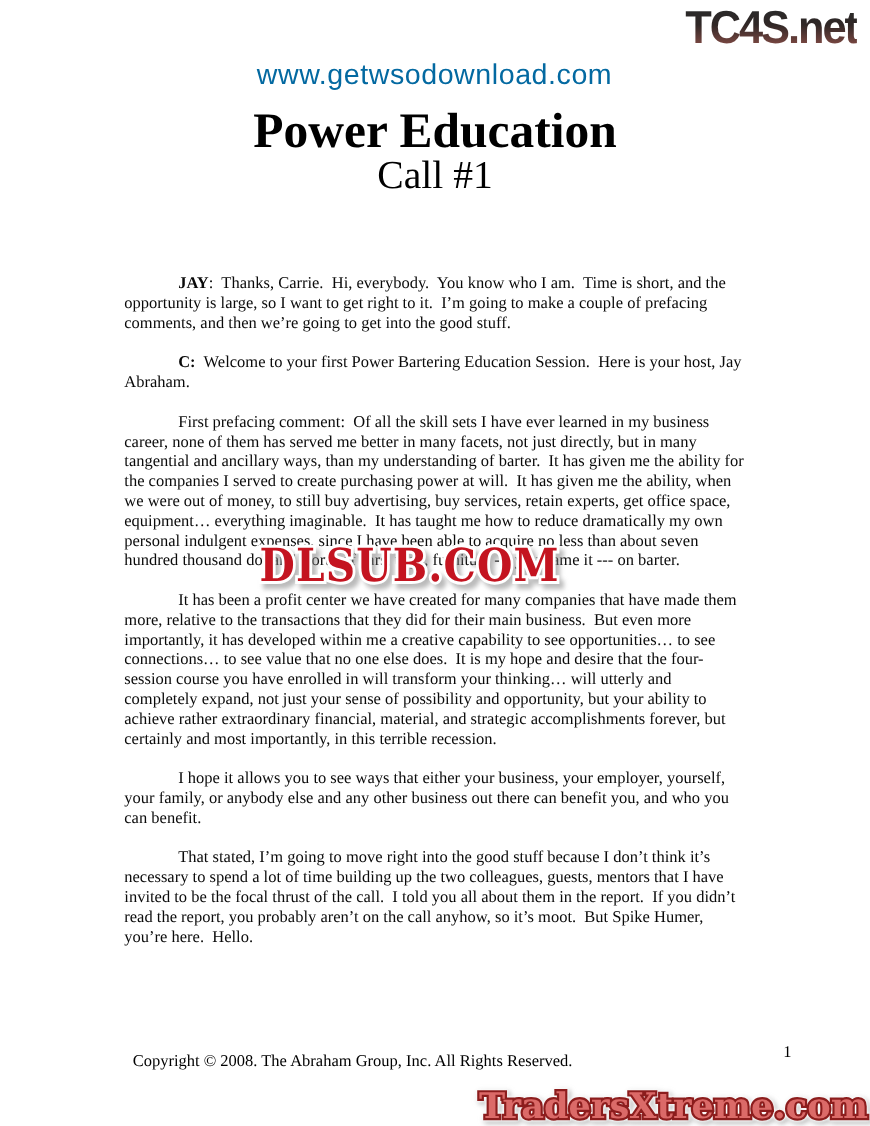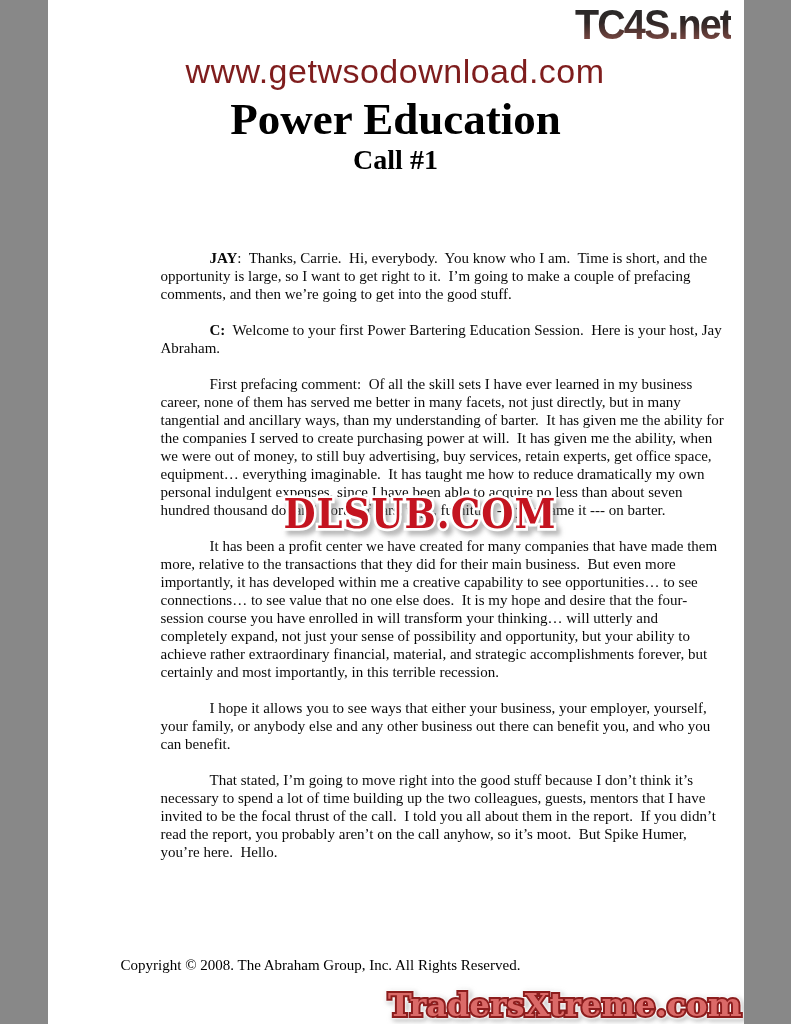--- a/index.html
+++ b/index.html
@@ -1,35 +1,35 @@
 <!DOCTYPE html>
 <html><head>
 <meta charset="utf-8">
 <style>
   html,body { margin:0; padding:0; background:#888; }
   .page {
-    position:relative; width:696px; height:1024px; margin:0 auto;
+    position:relative; width:791px; height:1024px; margin:0 auto;
     background:#ffffff; overflow:hidden;
     font-family:"Liberation Serif", serif; color:#111;
   }
 
   
   .tc4s {
     position:absolute; top:1px; right:12px;
     font-family:"Liberation Sans", sans-serif; font-weight:bold;
     font-size:42px; letter-spacing:-2px; white-space:nowrap;
     background:linear-gradient(180deg,#2a2a2a 15%,#302726 45%,#8e5049 92%);
     -webkit-background-clip:text; background-clip:text; color:transparent;
     transform:scale(0.94,1.0); transform-origin:right top;
     filter:blur(0.3px);
   }
   .red-url {
     position:absolute; top:52px; left:0; right:1px; text-align:center;
-    font-family:"Liberation Sans", sans-serif; font-size:34px;
-    color:#7f1d1d; letter-spacing:0.5px;
+    font-family:"Liberation Sans", sans-serif; font-size:26px;
+    color:#0369a1; letter-spacing:0.5px;
   }
   .dlsub {
     position:absolute; left:236px; top:489px; white-space:nowrap;
     font-family:"DejaVu Serif", serif; font-weight:bold;
     font-size:37px; letter-spacing:1px;
     color:#c41420;
     -webkit-text-stroke:5px #ffffff; paint-order:stroke fill;
     transform:scaleY(1.12); transform-origin:left top;
     filter:drop-shadow(4px 4px 2px rgba(130,130,130,0.55));
   }
@@ -38,21 +38,21 @@
     font-family:"DejaVu Serif", serif; font-weight:bold;
     font-size:32px; letter-spacing:0px;
     color:#db6a68;
     -webkit-text-stroke:4px #8c1d1d; paint-order:stroke fill;
     filter:drop-shadow(0 0 1.5px #fff) drop-shadow(0 0 1.5px #fff) drop-shadow(2px 2px 2px rgba(140,140,140,.6));
   }
 
   
   .doc-header { position:absolute; top:94px; left:0; right:0; text-align:center; color:#000; }
   .doc-title   { font-size:45px; font-weight:bold; line-height:50px; }
-  .doc-subtitle{ font-size:28px; font-weight:bold; line-height:31px; }
+  .doc-subtitle{ font-size:36px; font-weight:normal; line-height:31px; }
   .doc-date    { font-size:28px; font-weight:bold; font-style:italic; line-height:32px; }
   .doc-date sup{ font-size:0.58em; line-height:0; }
 
   
   .transcript {
     position:absolute; left:113px; top:249px; width:567px;
     font-size:15px; line-height:18px; color:#0a0a0a;
   }
   .transcript p {
     margin:0 0 18px 0; text-indent:49px;

